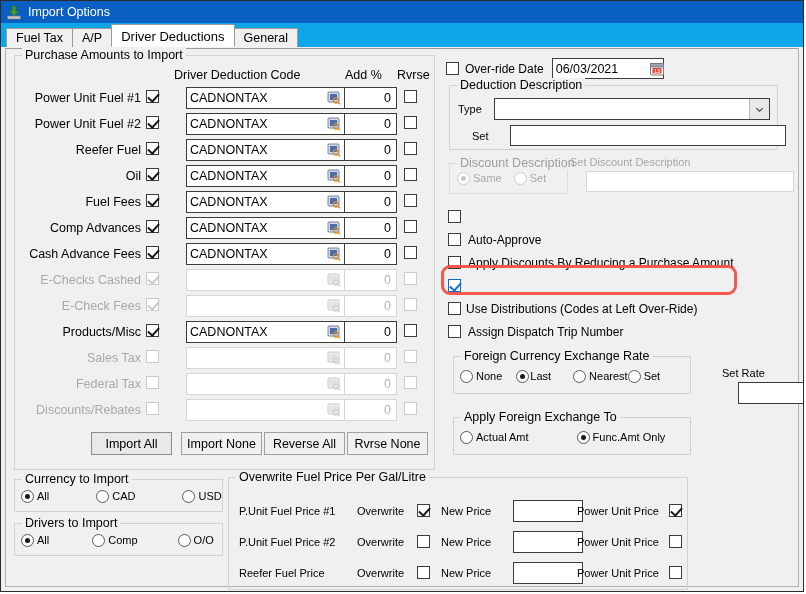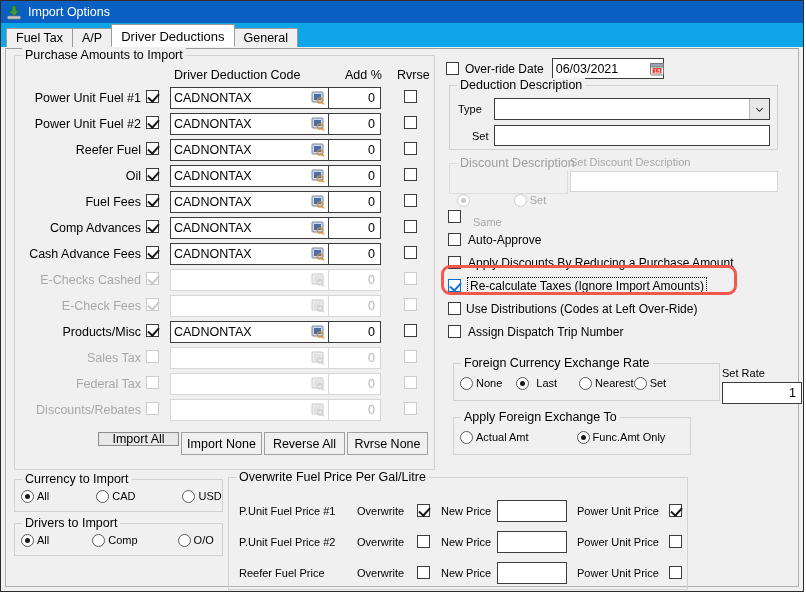--- a/index.html
+++ b/index.html
@@ -55,21 +55,21 @@
   .group{position:absolute;border:1px solid #d2d2d2;box-sizing:border-box;}
   .group > .glabel{
     position:absolute;top:-8px;left:7px;background:#f0f0f0;
     padding:0 3px;font-size:12.5px;color:#000;white-space:nowrap;
   }
   .glabel.dim{color:#9d9d9d;}
   
   .tbox{
     background:#fff;border:1px solid #3c3c3c;box-sizing:border-box;
     font-family:"Liberation Sans", sans-serif;font-size:12.5px;
-    display:flex;align-items:center;padding:0 3px;
+    display:flex;align-items:center;padding:0 3px;margin-left:16px;
   }
   .tbox.dis{border:1px solid #d6d6d6;background:#fff;color:#b5b5b5;}
   .tbox.num{justify-content:flex-end;padding-right:5px;}
   
   .cb{
     width:13px;height:13px;border:1px solid #3c3c3c;background:#fff;
     box-sizing:border-box;display:inline-block;position:relative;flex:none;
   }
   .cb.dis{border-color:#cbcbcb;}
   .cb.on::after{
@@ -350,21 +350,21 @@
                 <circle cx="9" cy="9.5" r="2.6" fill="none" stroke="#cfcfcf" stroke-width="1.2"></circle>
                 <path d="M10.8 11.3 L13 13.3" stroke="#cfcfcf" stroke-width="1.4"></path>
               </svg></span>
           </span>
           <span class="tbox num dis" style="position: absolute; left: 313px; top: 343px; width: 53px; height: 22px;">
             <span>0</span>
           </span>
           <span class="cb dis" style="position: absolute; left: 389px; top: 346px;"></span>
         </div>
       <div id="btnrow">
-          <div class="btn focus" style="position: absolute; left: 83px; top: 376px; width: 81px; height: 14px;">Import All</div>
+          <div class="btn focus" style="position: absolute; left: 76px; top: 376px; width: 81px; height: 23px;">Import All</div>
           <div class="btn" style="position: absolute; left: 166px; top: 376px; width: 81px; height: 23px;">Import None</div>
           <div class="btn" style="position: absolute; left: 249px; top: 376px; width: 81px; height: 23px;">Reverse All</div>
           <div class="btn" style="position: absolute; left: 332px; top: 376px; width: 81px; height: 23px;">Rvrse None</div>
         </div>
     </div>
 
     <div style="position:absolute;left:440px;top:9px;display:flex;align-items:center;gap:6px;">
       <span class="cb" id="cb-override"></span>
       <span>Over-ride Date</span>
       <span class="tbox" style="width:112px;height:21px;margin-left:2px;gap:32px;">
@@ -395,21 +395,21 @@
       <span class="tbox" style="position:absolute;left:44px;top:39px;width:276px;height:21px;">
         <span></span>
       </span>
     </div>
 
     <div class="group" style="left:443px;top:114px;width:119px;height:31px;border-color:#dcdcdc;">
       <span class="glabel dim">Discount Description</span>
       <div id="discount-opts" style="position:absolute;left:7px;top:7px;display:flex;align-items:center;gap:4px;">
           <span style="display: flex; align-items: center; gap: 3px; margin-right: 8px;">
             <span class="rb dis on"></span>
-            <span class="lbl dim" style="position: static; margin-top: 44px;">Same</span>
+            <span class="lbl dim" style="position: static;">Same</span>
           </span>
           <span style="display: flex; align-items: center; gap: 3px; margin-right: 8px;">
             <span class="rb dis"></span>
             <span class="lbl dim" style="position: static;">Set</span>
           </span>
         </div>
     </div>
     <span class="lbl dim" style="left:564px;top:106px;">Set Discount Description</span>
     <span class="tbox dis" style="position:absolute;left:564px;top:122px;width:208px;height:21px;">
       <span></span>
@@ -422,40 +422,39 @@
         <div style="display: flex; align-items: center; gap: 7px; height: 23px; position: relative;">
           <span class="cb"></span>
           <span>Auto-Approve</span>
         </div>
         <div style="display: flex; align-items: center; gap: 7px; height: 23px; position: relative;">
           <span class="cb"></span>
           <span>Apply Discounts By Reducing a Purchase Amount</span>
         </div>
         <div style="display: flex; align-items: center; gap: 7px; height: 23px; position: relative;">
           <span class="cb on blue"></span>
-          <span class="focusdots" style="padding: 1px 2px;">Re-calculate Taxes (Ignore Import Amounts)</span>
         </div>
         <div style="display: flex; align-items: center; gap: 5px; height: 23px; position: relative;">
           <span class="cb"></span>
           <span>Use Distributions (Codes at Left Over-Ride)</span>
         </div>
         <div style="display: flex; align-items: center; gap: 7px; height: 23px; position: relative;">
           <span class="cb"></span>
           <span>Assign Dispatch Trip Number</span>
         </div>
       </div>
 
-    <div class="group" style="left:447px;top:314px;width:267px;height:38px;">
+    <div class="group" style="left:447px;top:307px;width:238px;height:38px;">
       <span class="glabel">Foreign Currency Exchange Rate</span>
       <div id="fxopts" style="position:absolute;left:6px;top:12px;display:flex;align-items:center;">
           <span style="display: flex; align-items: center; gap: 3px; margin-right: 14px;">
             <span class="rb"></span>
             <span class="lbl" style="position: static;">None</span>
           </span>
-          <span style="display: flex; align-items: center; gap: 7px; margin-right: 22px;">
+          <span style="display: flex; align-items: center; gap: 1px; margin-right: 22px;">
             <span class="rb on"></span>
             <span class="lbl" style="position: static;">Last</span>
           </span>
           <span style="display: flex; align-items: center; gap: 3px; margin-right: 0px;">
             <span class="rb"></span>
             <span class="lbl" style="position: static;">Nearest</span>
           </span>
           <span style="display: flex; align-items: center; gap: 3px; margin-right: 14px;">
             <span class="rb"></span>
             <span class="lbl" style="position: static;">Set</span>

